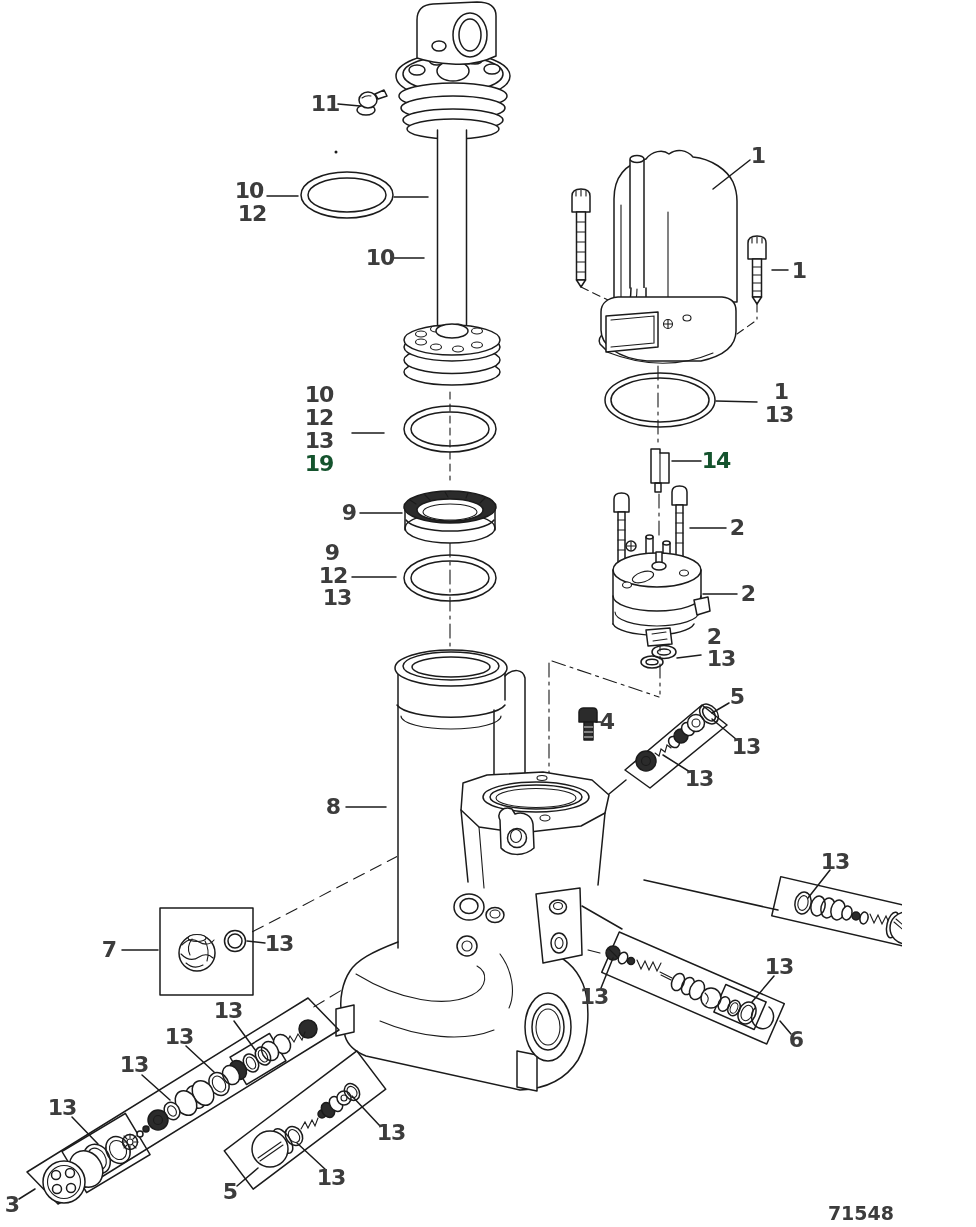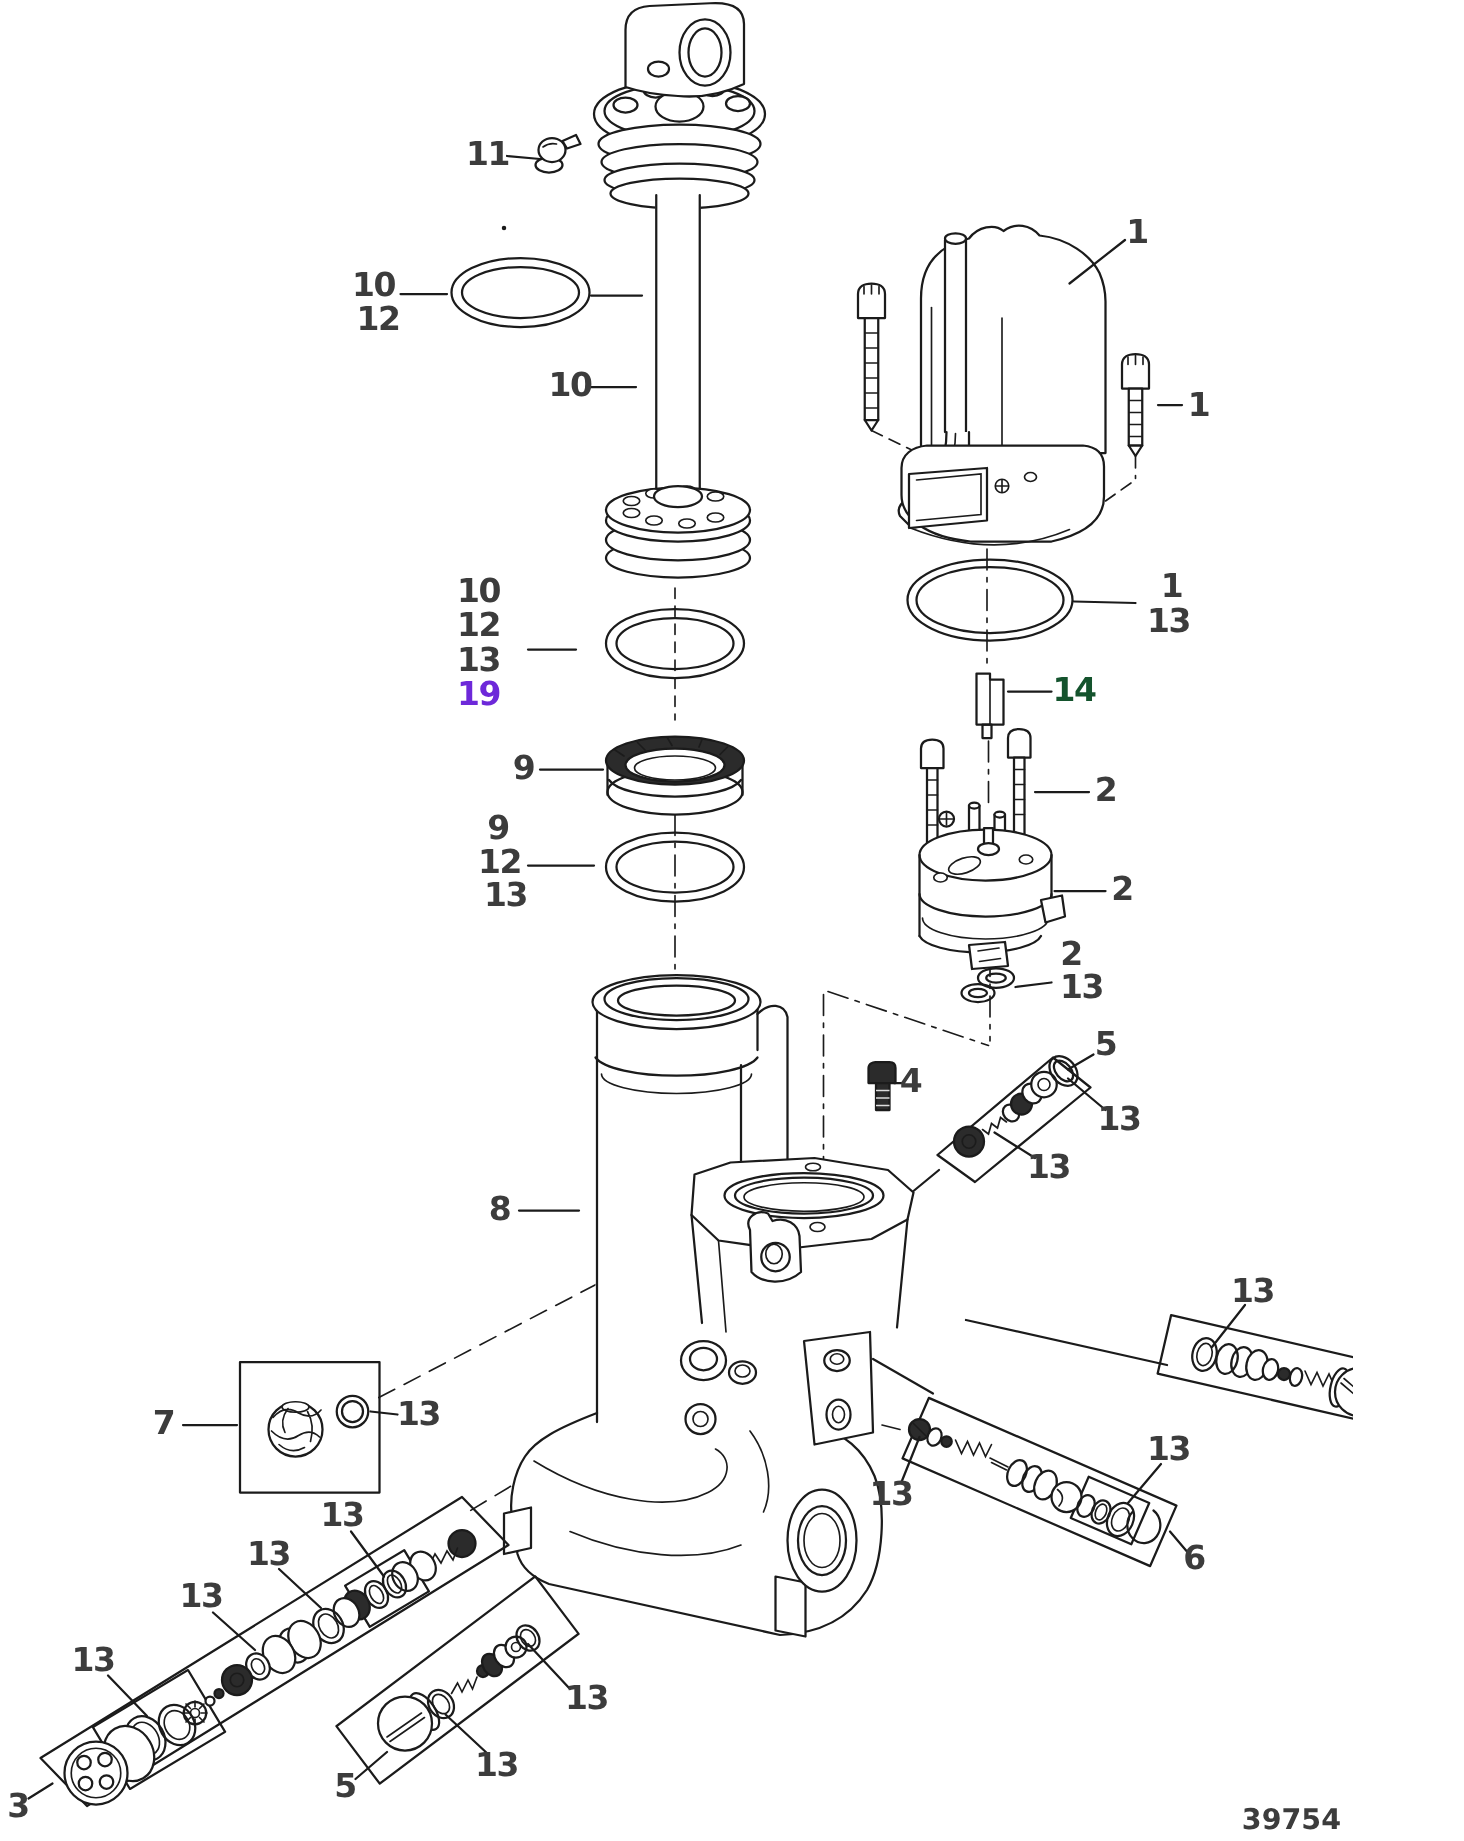--- a/index.html
+++ b/index.html
@@ -436,21 +436,21 @@
       <span class="callout" style="left: 249px; top: 191px; color: rgb(60, 60, 60);">10</span>
       <span class="callout" style="left: 252px; top: 214px; color: rgb(60, 60, 60);">12</span>
       <span class="callout" style="left: 380px; top: 258px; color: rgb(60, 60, 60);">10</span>
       <span class="callout" style="left: 758px; top: 156px; color: rgb(60, 60, 60);">1</span>
       <span class="callout" style="left: 799px; top: 271px; color: rgb(60, 60, 60);">1</span>
       <span class="callout" style="left: 781px; top: 392px; color: rgb(60, 60, 60);">1</span>
       <span class="callout" style="left: 779px; top: 415px; color: rgb(60, 60, 60);">13</span>
       <span class="callout" style="left: 319px; top: 395px; color: rgb(60, 60, 60);">10</span>
       <span class="callout" style="left: 319px; top: 418px; color: rgb(60, 60, 60);">12</span>
       <span class="callout" style="left: 319px; top: 441px; color: rgb(60, 60, 60);">13</span>
-      <span class="callout" style="left: 319px; top: 464px; color: #6d28d9;">19</span>
+      <span class="callout" style="left: 319px; top: 464px; color: #14532d;">19</span>
       <span class="callout" style="left: 349px; top: 513px; color: rgb(60, 60, 60);">9</span>
       <span class="callout" style="left: 332px; top: 553px; color: rgb(60, 60, 60);">9</span>
       <span class="callout" style="left: 333px; top: 576px; color: rgb(60, 60, 60);">12</span>
       <span class="callout" style="left: 337px; top: 598px; color: rgb(60, 60, 60);">13</span>
       <span class="callout" style="left: 716px; top: 461px; color: #14532d;">14</span>
       <span class="callout" style="left: 737px; top: 528px; color: rgb(60, 60, 60);">2</span>
       <span class="callout" style="left: 748px; top: 594px; color: rgb(60, 60, 60);">2</span>
       <span class="callout" style="left: 714px; top: 637px; color: rgb(60, 60, 60);">2</span>
       <span class="callout" style="left: 721px; top: 659px; color: rgb(60, 60, 60);">13</span>
       <span class="callout" style="left: 607px; top: 722px; color: rgb(60, 60, 60);">4</span>
@@ -468,15 +468,15 @@
       <span class="callout" style="left: 230px; top: 1192px; color: rgb(60, 60, 60);">5</span>
       <span class="callout" style="left: 331px; top: 1178px; color: rgb(60, 60, 60);">13</span>
       <span class="callout" style="left: 391px; top: 1133px; color: rgb(60, 60, 60);">13</span>
       <span class="callout" style="left: 835px; top: 862px; color: rgb(60, 60, 60);">13</span>
       <span class="callout" style="left: 968px; top: 950px; color: rgb(60, 60, 60);">5</span>
       <span class="callout" style="left: 594px; top: 997px; color: rgb(60, 60, 60);">13</span>
       <span class="callout" style="left: 779px; top: 967px; color: rgb(60, 60, 60);">13</span>
       <span class="callout" style="left: 796px; top: 1040px; color: rgb(60, 60, 60);">6</span>
     </div>
 
-<span class="pn" style="color: rgb(60, 60, 60);">39754</span>
+<span class="pn" style="color: rgb(60, 60, 60);">71548</span>
 
 </div>
 
 </body></html>

